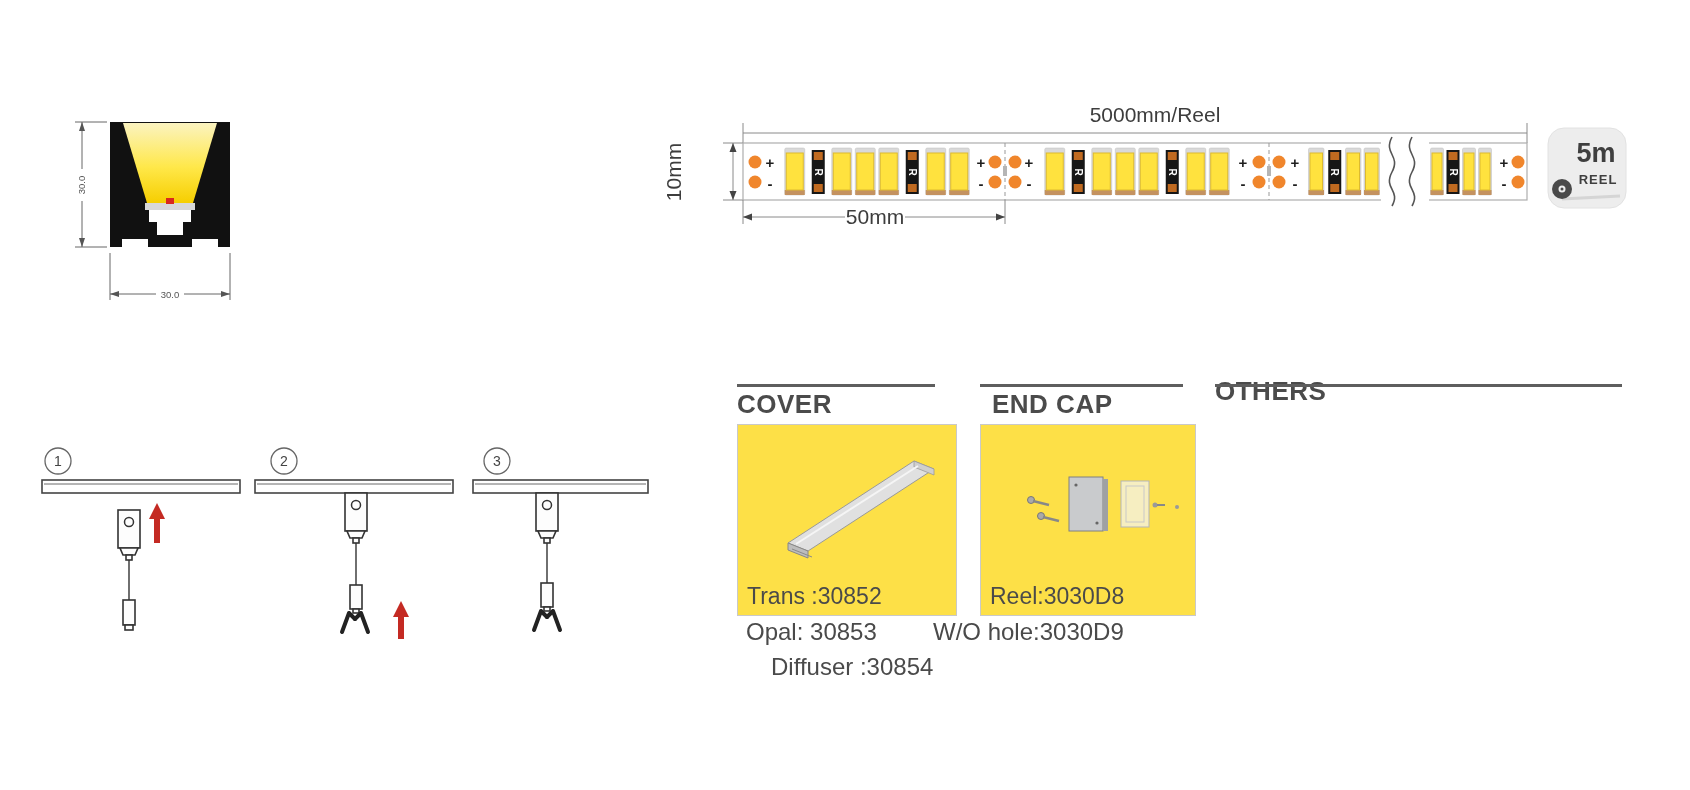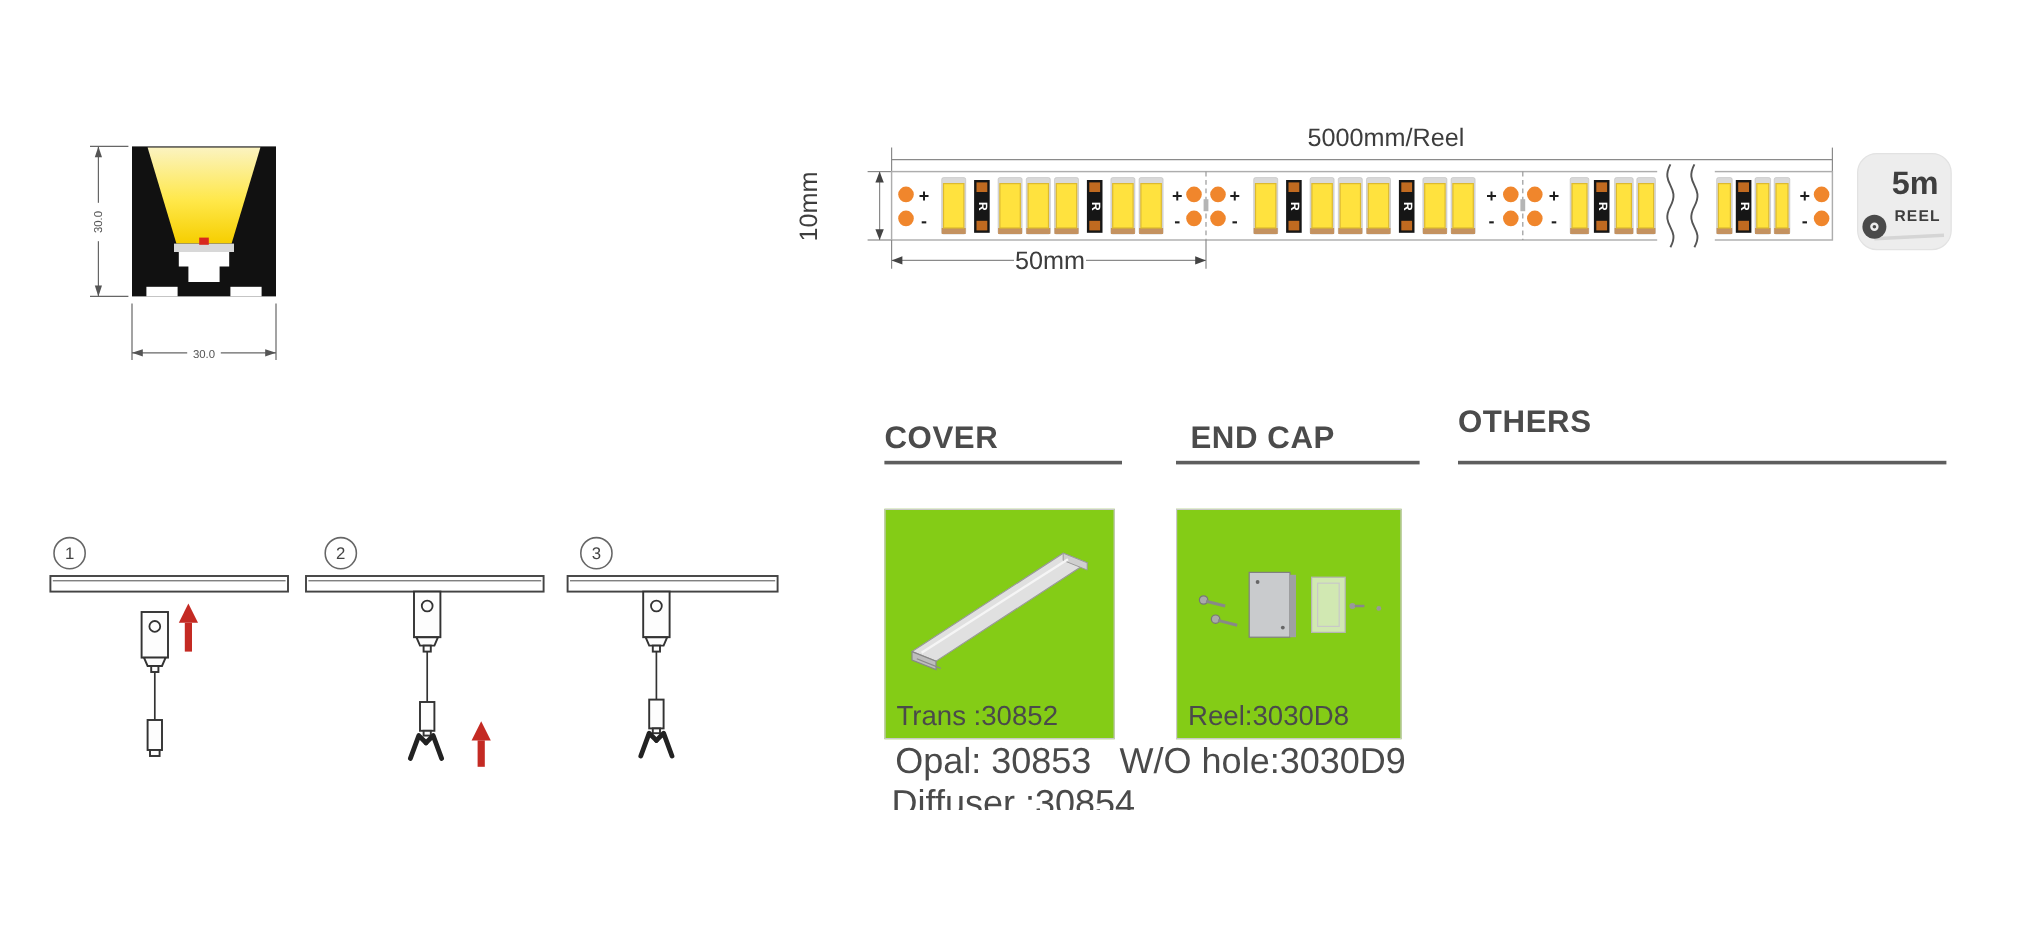--- a/index.html
+++ b/index.html
@@ -17,26 +17,26 @@
   .badge5m{font-size:27px;font-weight:bold;fill:#3f3f3f;text-anchor:middle;}
   .badgereel{font-size:13px;font-weight:bold;fill:#3f3f3f;text-anchor:middle;letter-spacing:1px;}
   .stepc{fill:none;stroke:#666;stroke-width:1.3;}
   .stept{font-size:14px;fill:#444;text-anchor:middle;}
   .bar{fill:#fff;stroke:#444;stroke-width:1.6;}
   .barline{stroke:#444;stroke-width:0.8;}
   .wpart{fill:#fdfdfd;stroke:#333;stroke-width:1.6;}
   .wire{stroke:#333;stroke-width:1.4;}
   .arrow{fill:#C42A23;}
   .clip{fill:none;stroke:#222;stroke-width:4;stroke-linecap:round;stroke-linejoin:round;}
-  .acctitle{position:absolute;font-size:26px;font-weight:bold;color:#4b4b4b;letter-spacing:0.5px;}
+  .acctitle{position:absolute;font-size:26px;font-weight:bold;color:#4b4b4b;letter-spacing:0.5px;margin-top:40px;}
   .accline{position:absolute;height:3px;background:#5e5e5e;}
-  .accbox{position:absolute;background:#84cc16;border:1px solid #c9c9c9;}
+  .accbox{position:absolute;background:#fde047;border:1px solid #c9c9c9;padding-left:28px;}
   .boxlabel{position:absolute;left:9px;bottom:5px;font-size:23px;color:#4a4a4a;}
-  .note{position:absolute;font-size:30px;color:#4a4a4a;}
-  .clipnote{overflow:hidden;height:22px;}
+  .note{position:absolute;font-size:24px;color:#4a4a4a;}
+  .clipnote{overflow:hidden;height:22px;margin-left:28px;}
 </style>
 </head>
 <body>
 
 <div class="canvas">
 
   <svg class="abs" style="left:65px;top:103px" width="190" height="210" viewBox="0 0 190 210">
     <defs>
       <linearGradient id="cone" x1="0" y1="0" x2="0" y2="1">
         <stop offset="0" stop-color="#FBF3C0"></stop>

